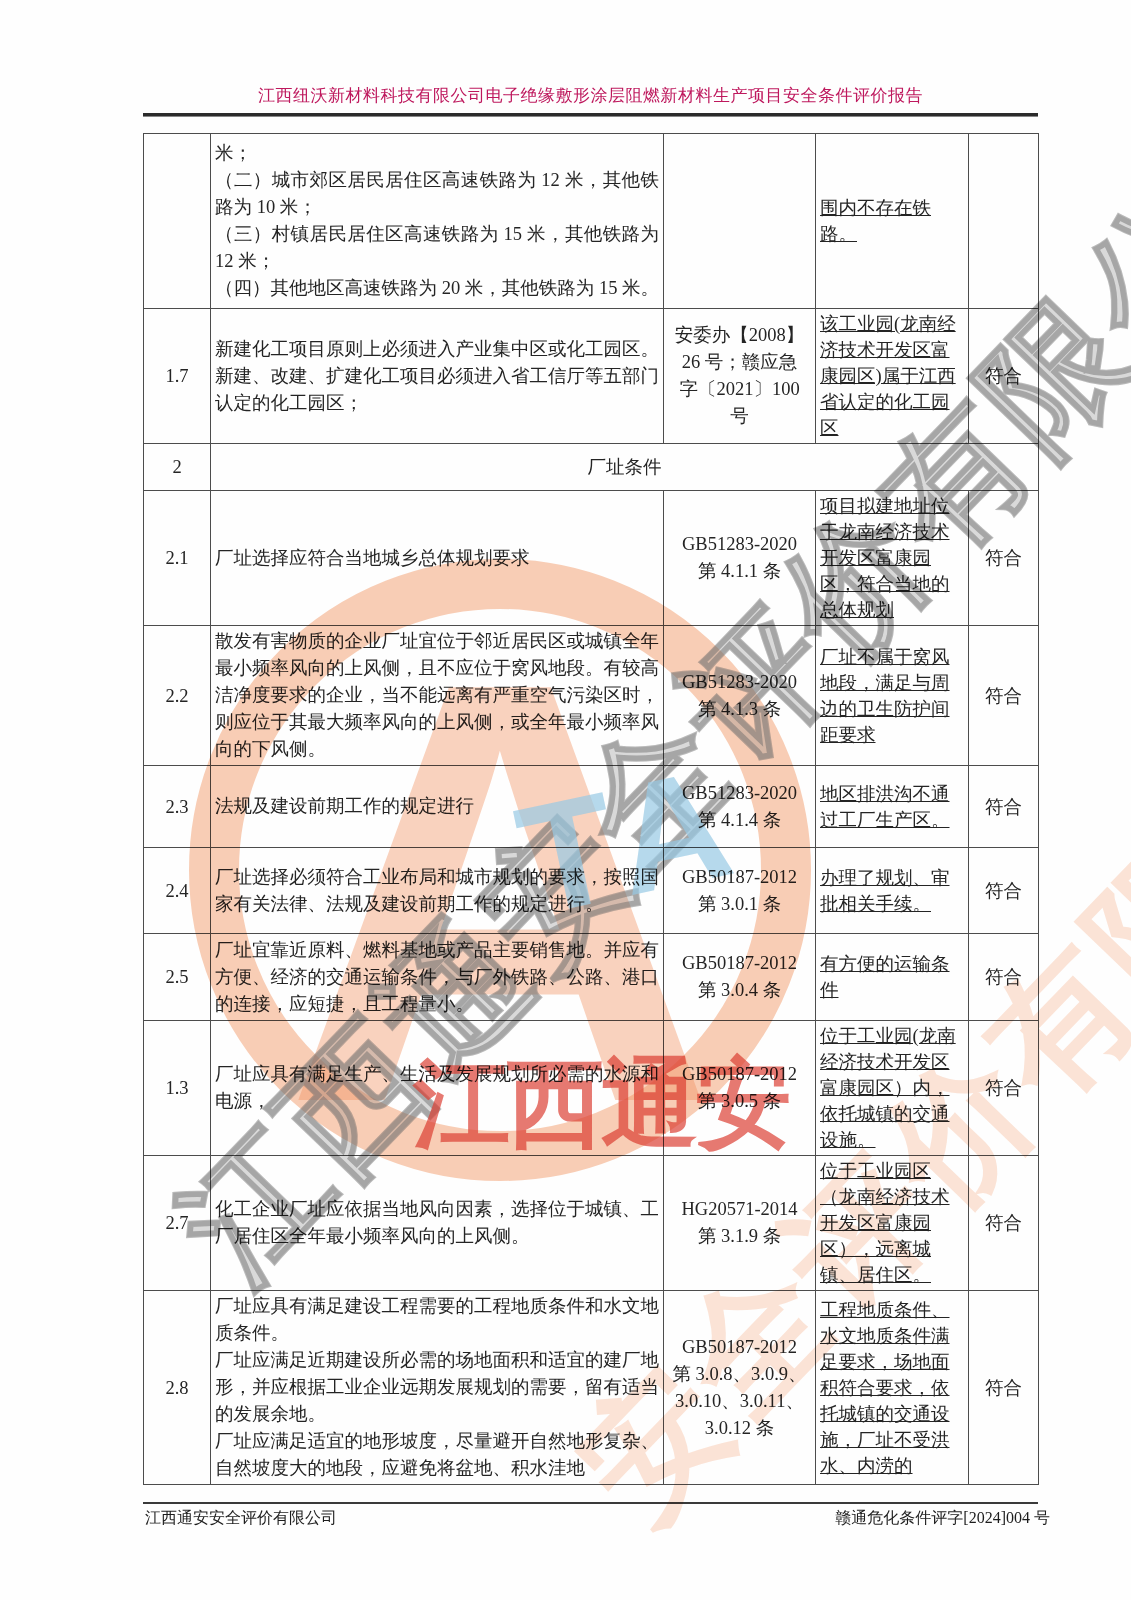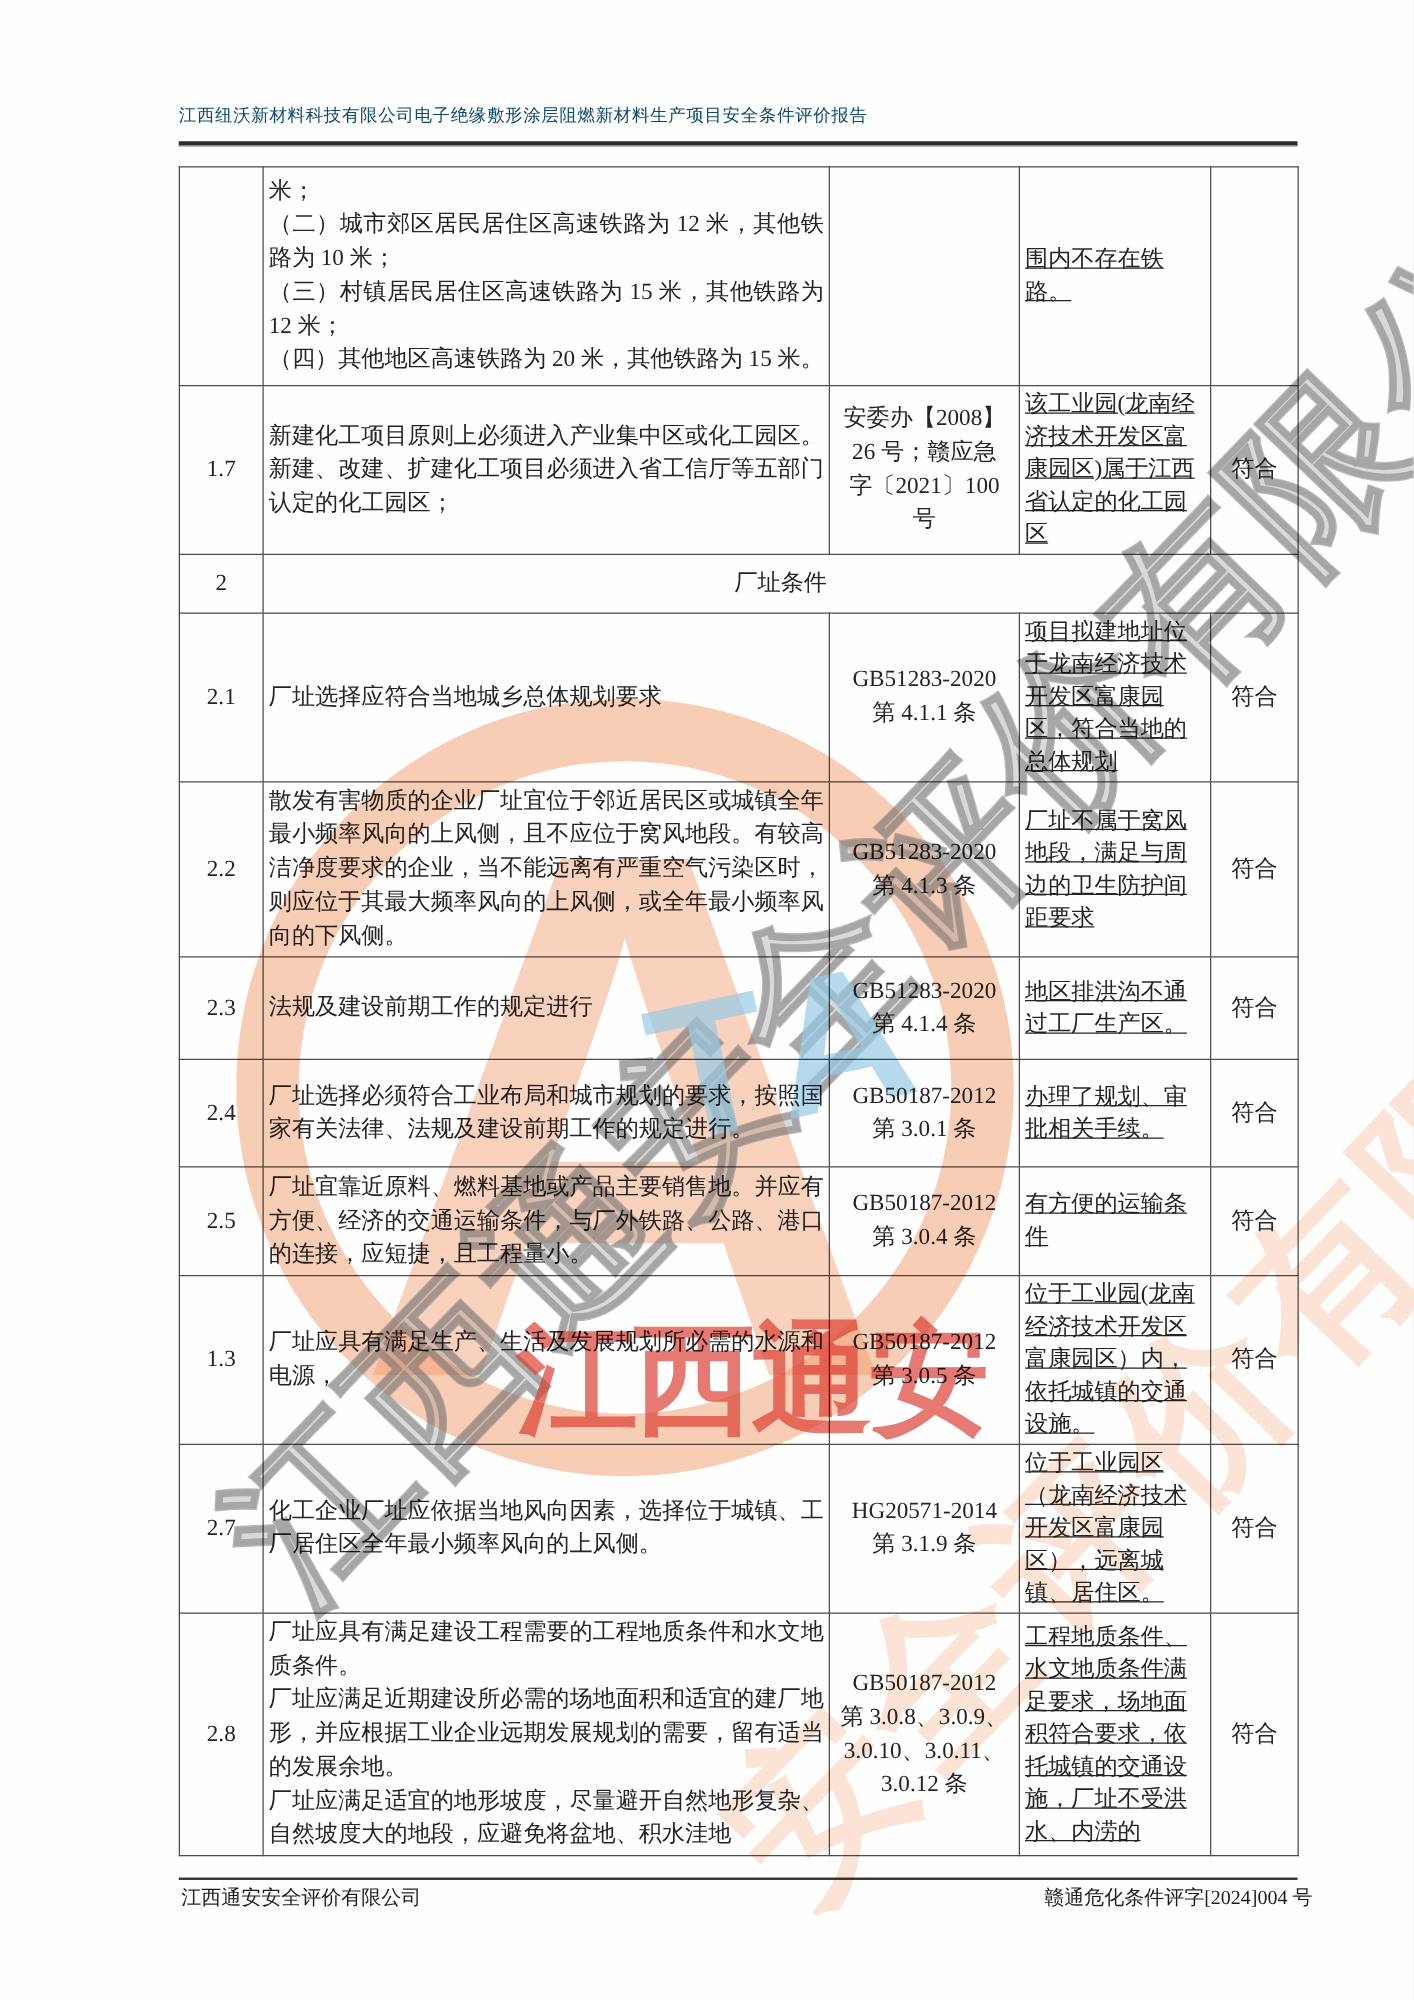--- a/index.html
+++ b/index.html
@@ -4,21 +4,21 @@
 <style>
   html,body{margin:0;padding:0;background:#e8e8e8;}
   .page{
     position:relative;width:1131px;height:1600px;margin:0 auto;
     background:#fefefe;overflow:hidden;
     font-family:"Liberation Serif","DejaVu Serif",serif;color:#222;
   }
   
   .doc-header{
     position:absolute;top:84px;left:143px;width:895px;
-    font-size:14px;color:#0c4a6e;letter-spacing:.5px;
+    text-align:center;font-size:17px;color:#be185d;letter-spacing:.5px;
   }
   .header-rule{
     position:absolute;top:113px;left:143px;width:895px;height:3px;
     background:#2b2b2b;border-bottom:1px solid #888;
   }
   
   table.checklist{
     position:absolute;top:133px;left:143px;width:895px;
     border-collapse:collapse;table-layout:fixed;
     font-size:18.5px;line-height:26px;color:#242424;

